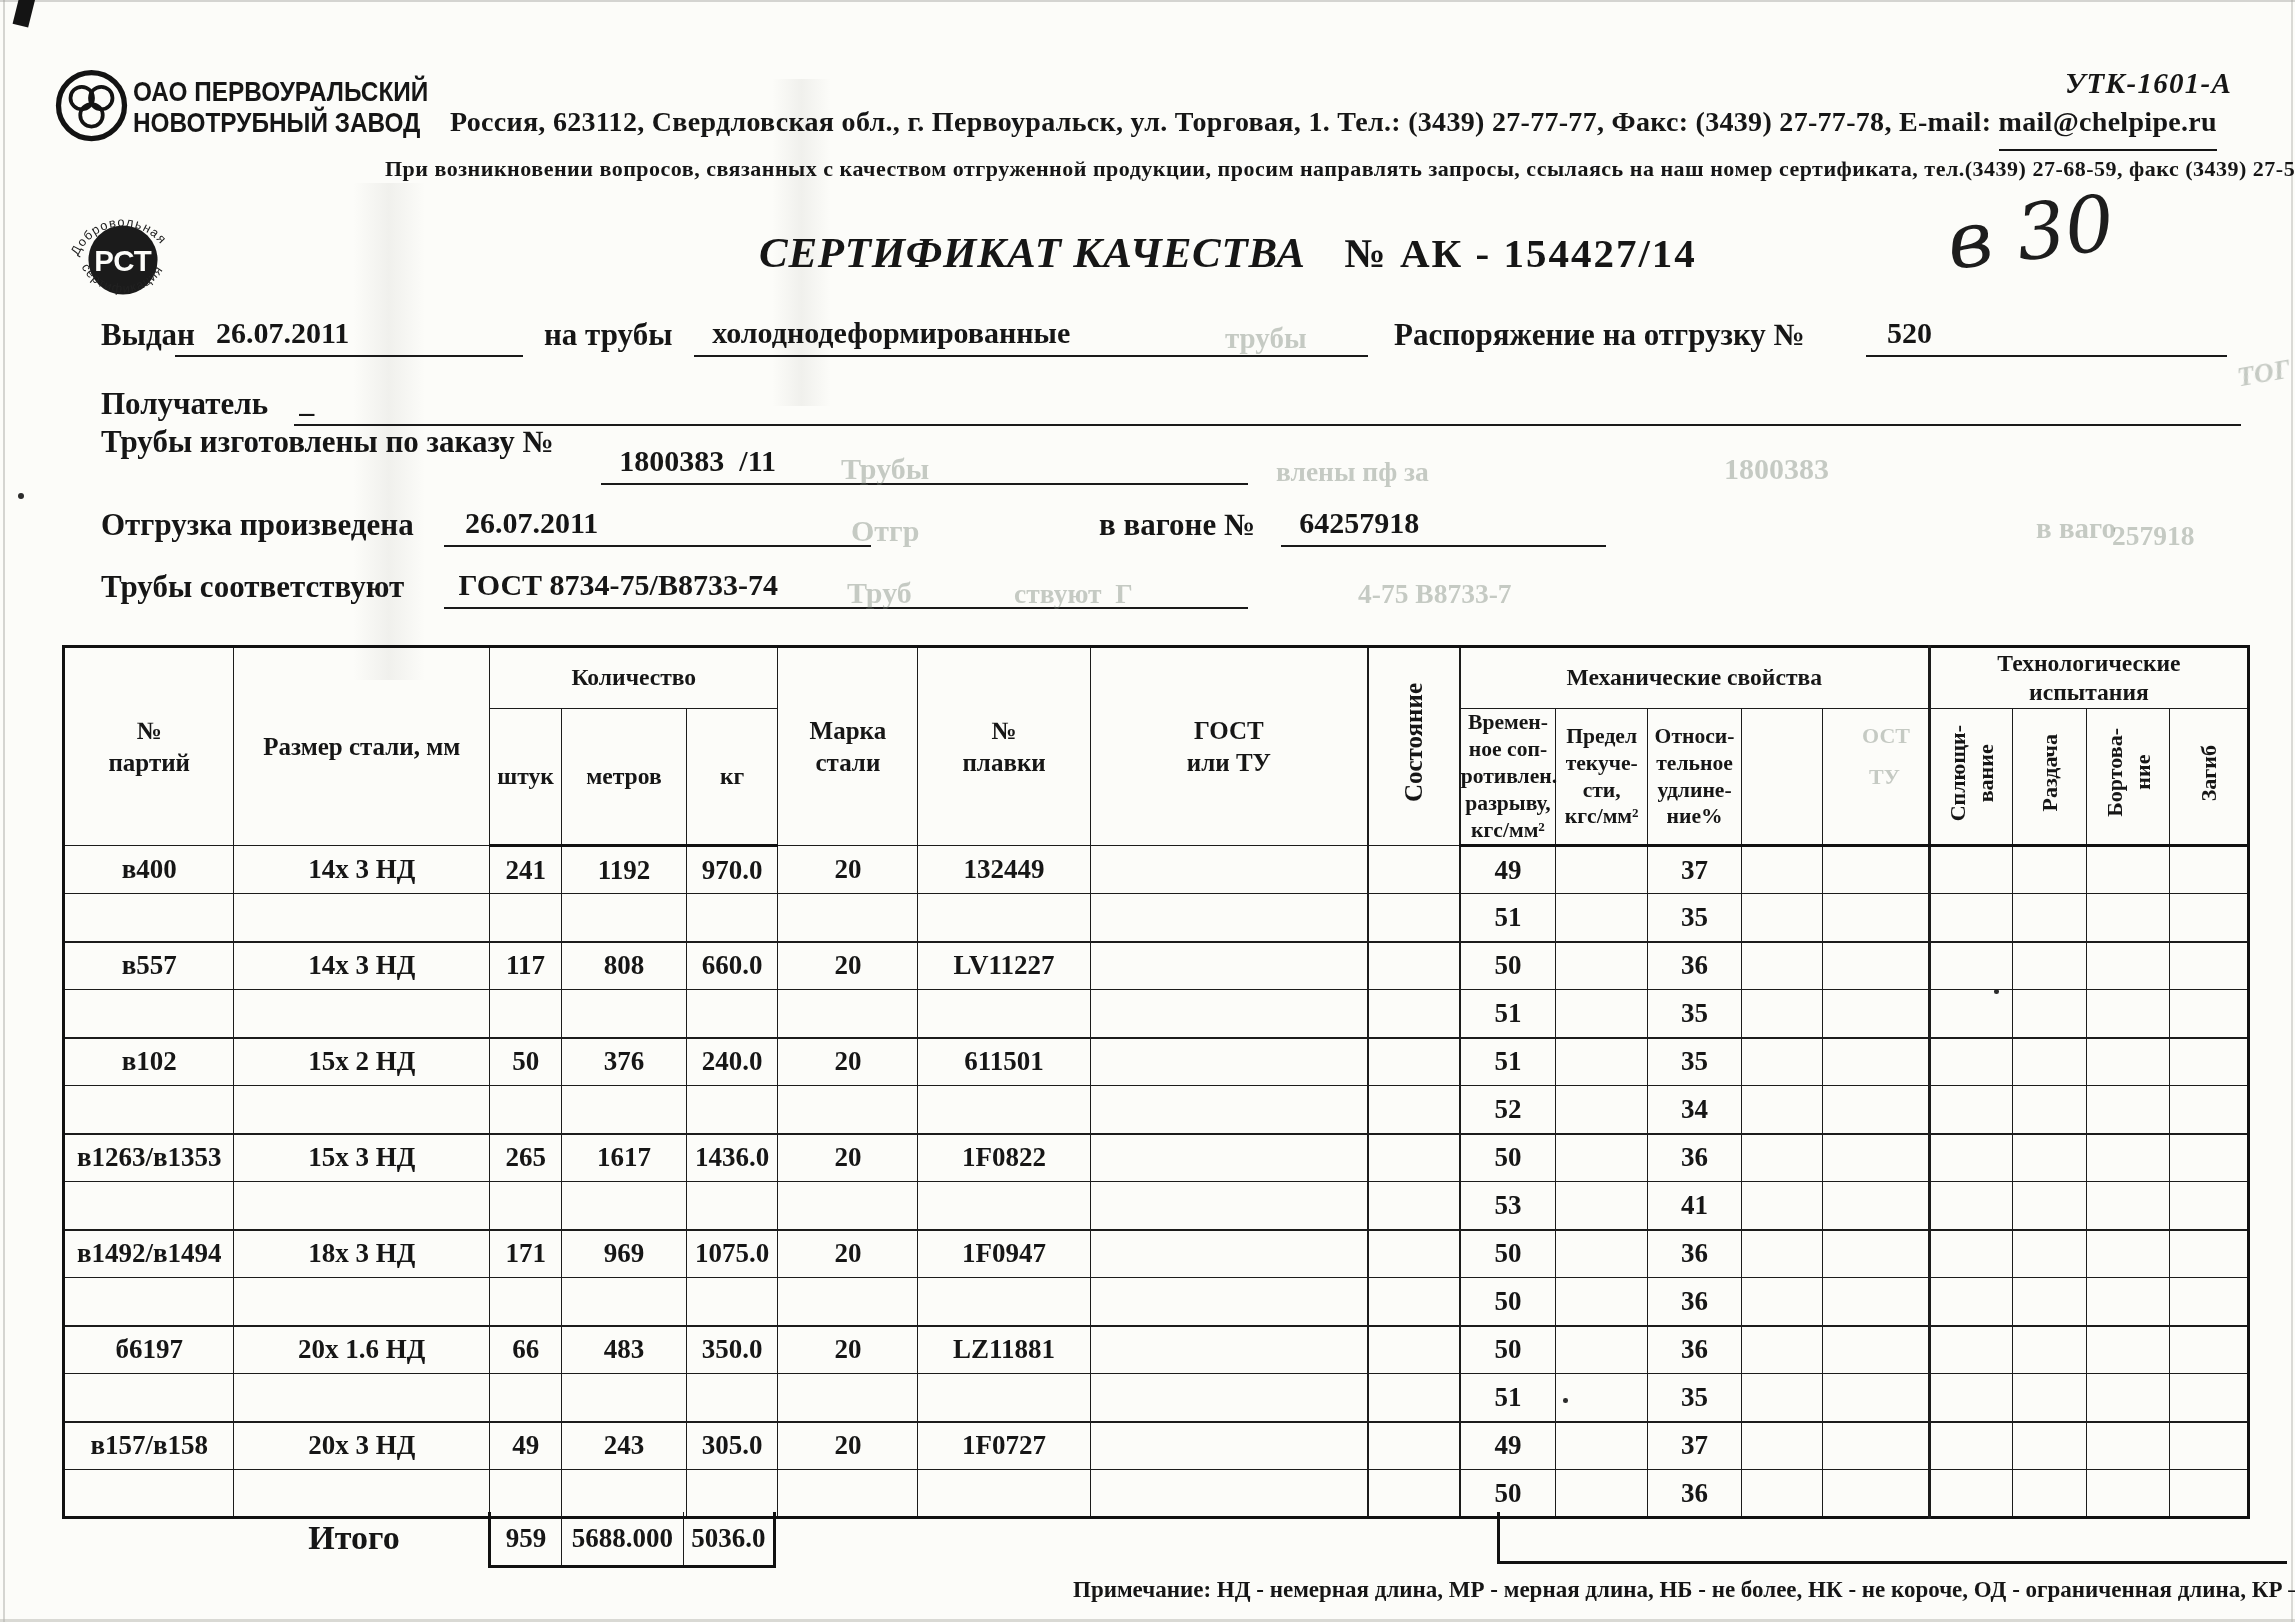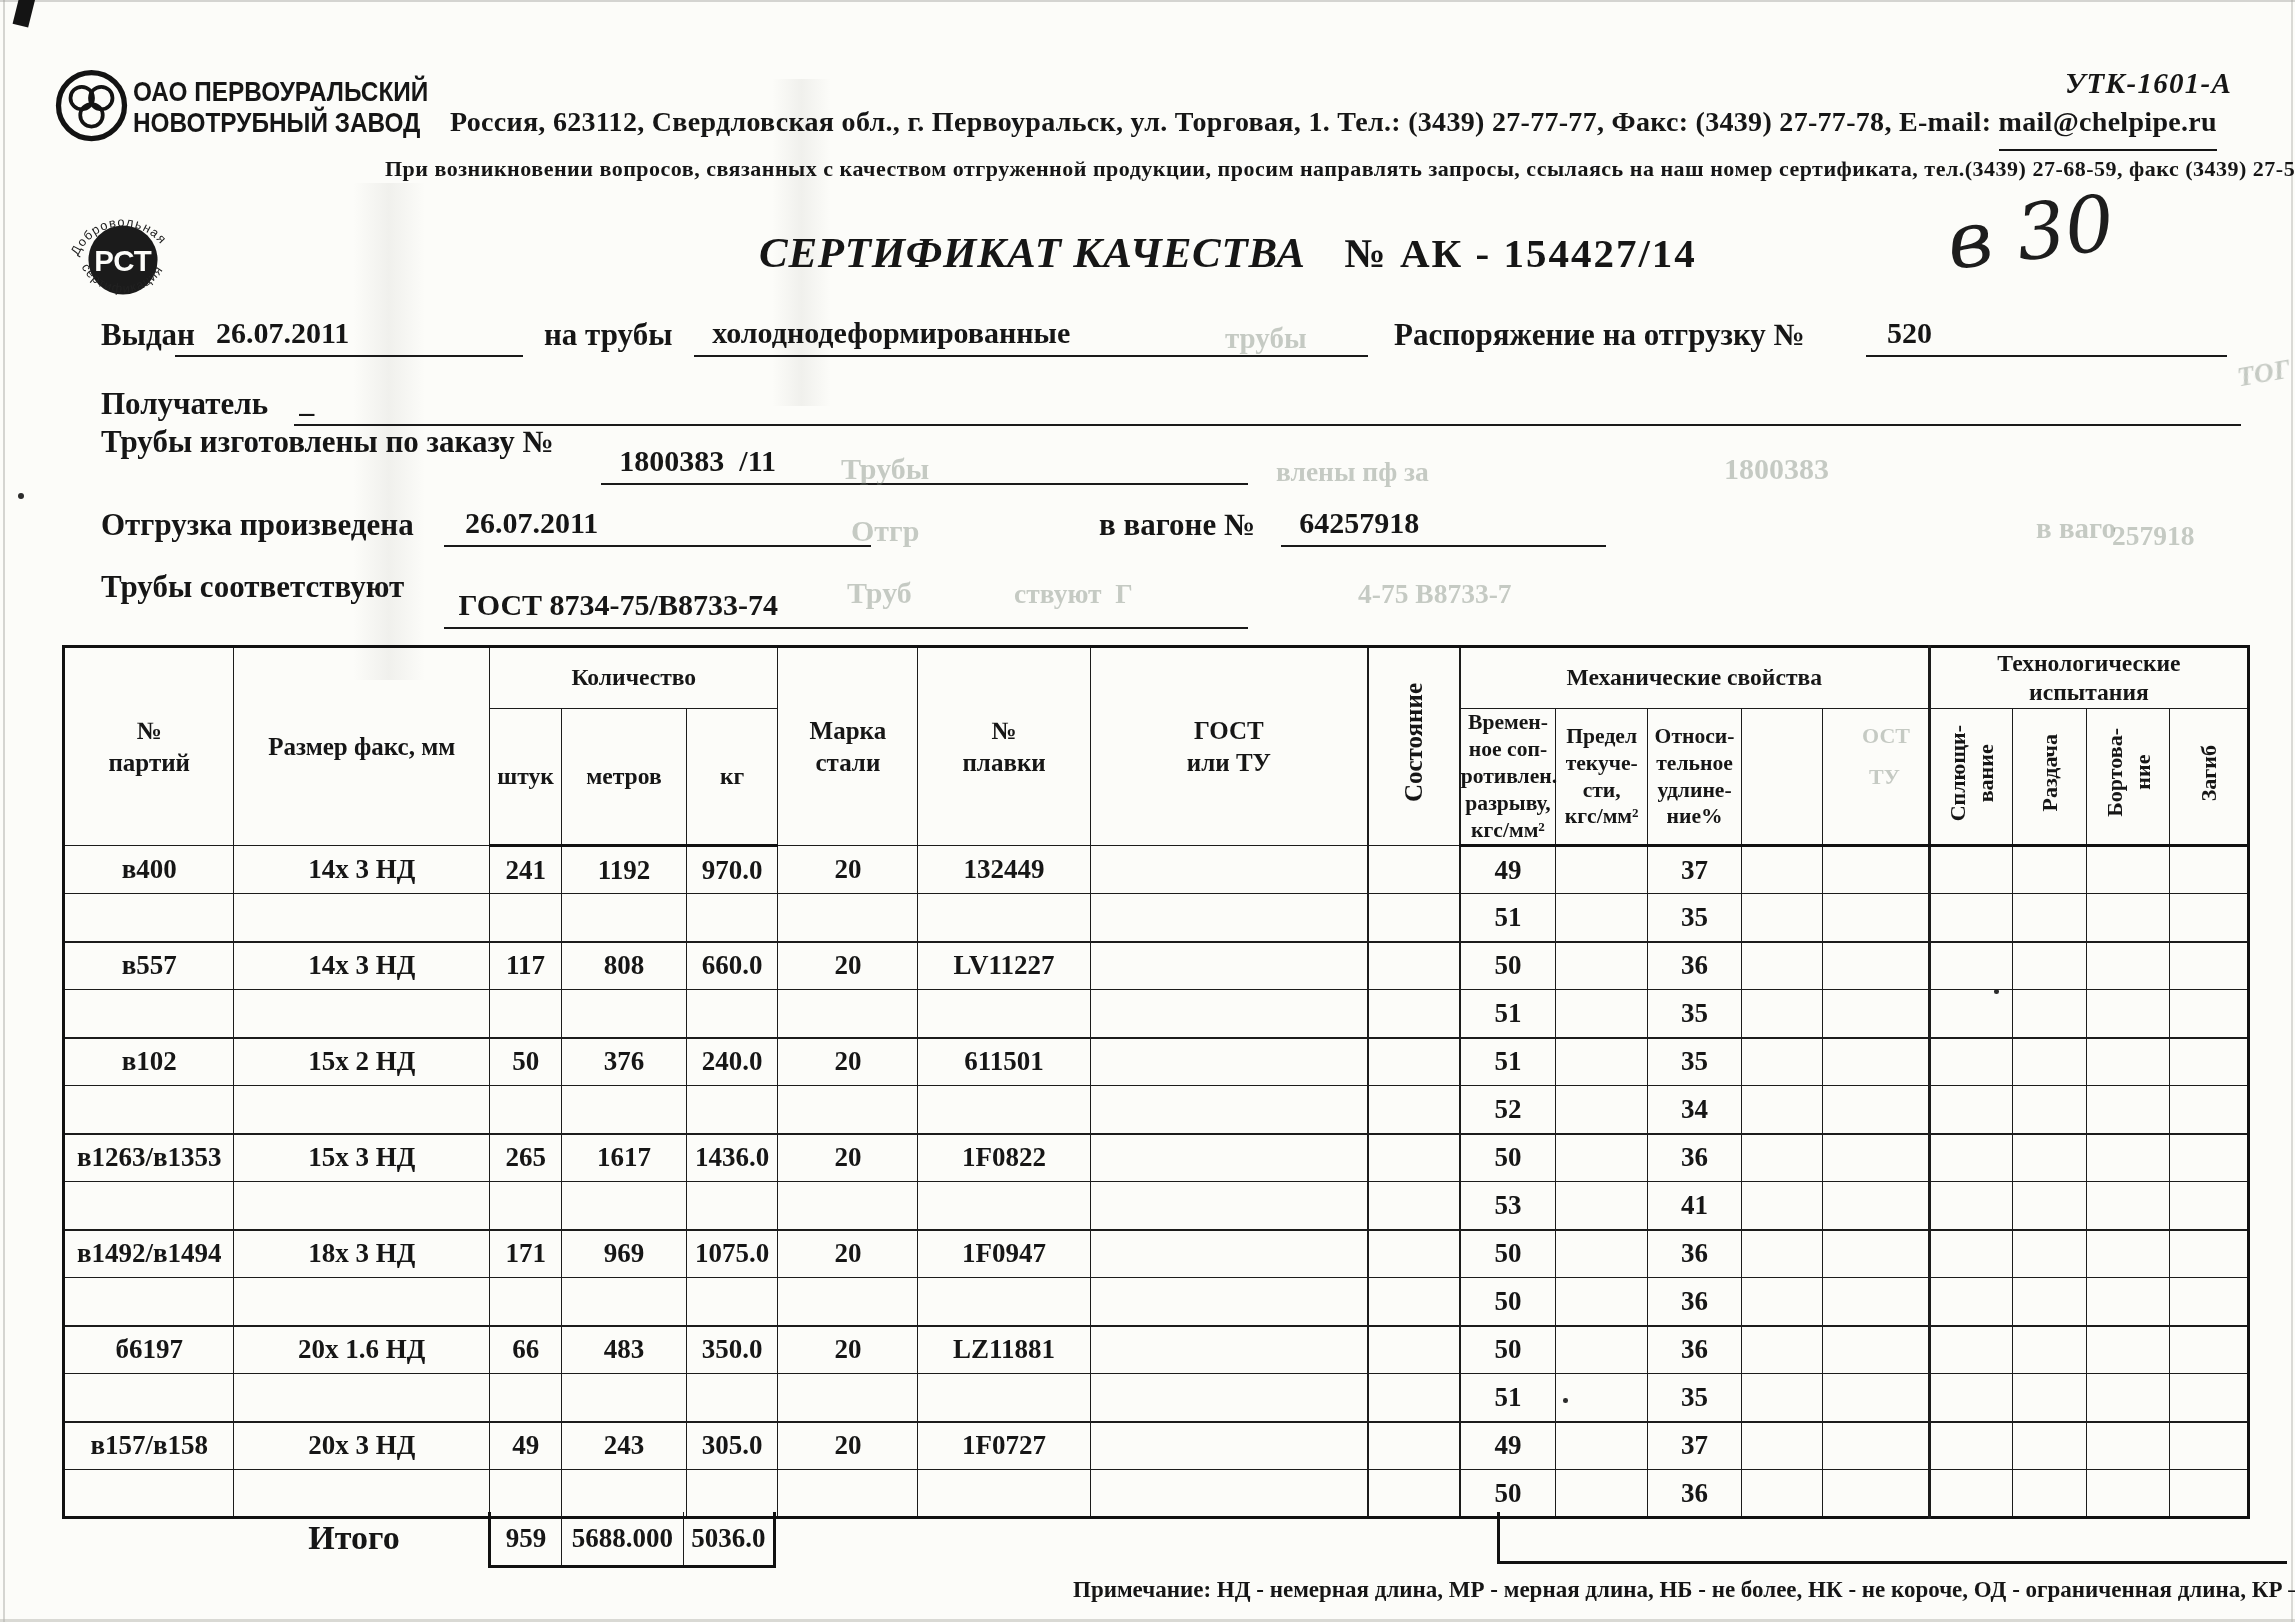--- a/index.html
+++ b/index.html
@@ -130,21 +130,21 @@
 
   <div class="flabel" style="left:101px;top:424px;">Трубы изготовлены по заказу №</div>
   <div class="uline" style="left:601px;top:444px;width:647px;text-indent:18.3px;">1800383  /11</div>
 
   <div class="flabel" style="left:101px;top:507px;">Отгрузка произведена</div>
   <div class="uline" style="left:444px;top:506px;width:427px;text-indent:21px;">26.07.2011</div>
   <div class="flabel" style="left:1099px;top:507px;">в вагоне №</div>
   <div class="uline" style="left:1281px;top:506px;width:325px;text-indent:18.3px;">64257918</div>
 
   <div class="flabel" style="left:101px;top:569px;">Трубы соответствуют</div>
-  <div class="uline" style="left:444px;top:568px;width:804px;text-indent:14.4px;margin-top:20px;">ГОСТ 8734-75/В8733-74</div>
+  <div class="uline" style="left:444px;top:568px;width:804px;text-indent:14.4px;">ГОСТ 8734-75/В8733-74</div>
 
   <span class="ghost" style="left:1225px;top:322px;font-size:29px;">трубы</span>
   <span class="ghost" style="left:841px;top:452px;font-size:30px;">Трубы</span>
   <span class="ghost" style="left:1276px;top:456px;font-size:27.5px;">влены пф за</span>
   <span class="ghost" style="left:1724px;top:452px;font-size:30px;">1800383</span>
   <span class="ghost" style="left:851px;top:514px;font-size:30px;">Отгр</span>
   <span class="ghost" style="left:2036px;top:512px;font-size:29px;">в ваго</span>
   <span class="ghost" style="left:2112px;top:520px;font-size:27.5px;">257918</span>
   <span class="ghost" style="left:847px;top:576px;font-size:30px;">Труб</span>
   <span class="ghost" style="left:1014px;top:578px;font-size:27.5px;">ствуют  Г</span>
@@ -171,21 +171,21 @@
         <col style="width:4.9%">
         <col style="width:3.8%">
         <col style="width:3.4%">
       <col style="width:3.8%">
         <col style="width:3.6%">
     </colgroup>
     <thead>
       <tr class="h1">
         <th rowspan="2" class="big">№
 партий</th>
-        <th rowspan="2" class="big">Размер факс, мм</th>
+        <th rowspan="2" class="big">Размер стали, мм</th>
         <th colspan="3">Количество</th>
         <th rowspan="2" class="big">Марка
 стали</th>
         <th rowspan="2" class="big">№
 плавки</th>
         <th rowspan="2" class="big">ГОСТ
 или ТУ</th>
         <th rowspan="2" class="b-l3" style="border-right-width:2.6px;"><span class="vtext" style="font-size:25px;">Состояние</span></th>
         <th colspan="5" class="b-l4">Механические свойства</th>
         <th colspan="4" class="b-l5">Технологические

